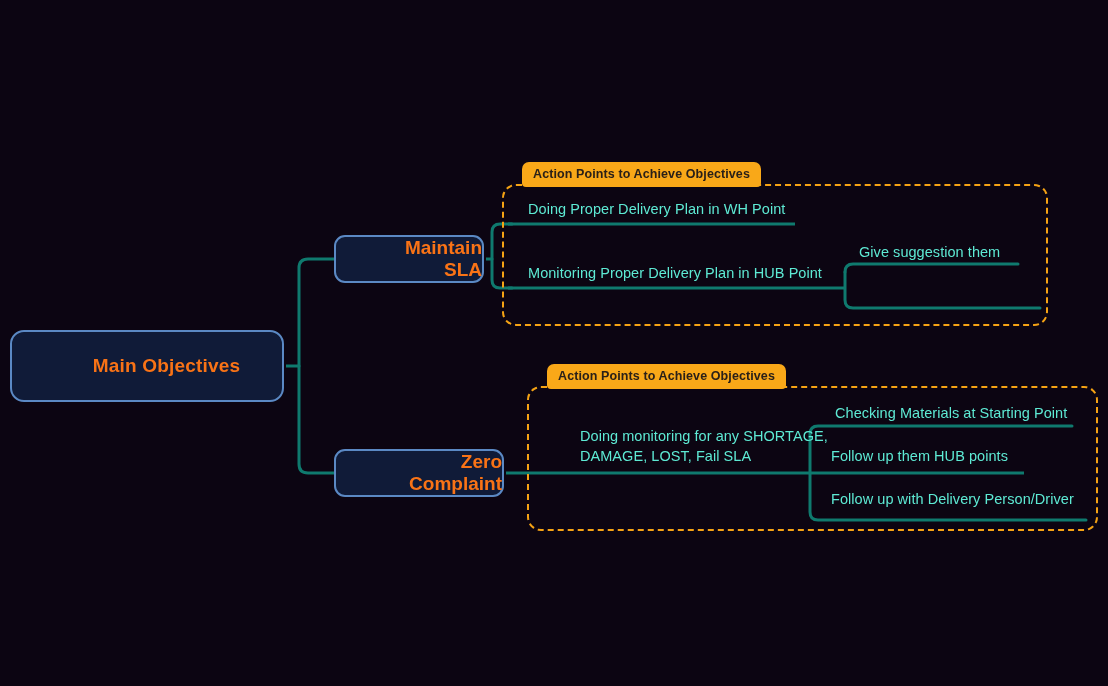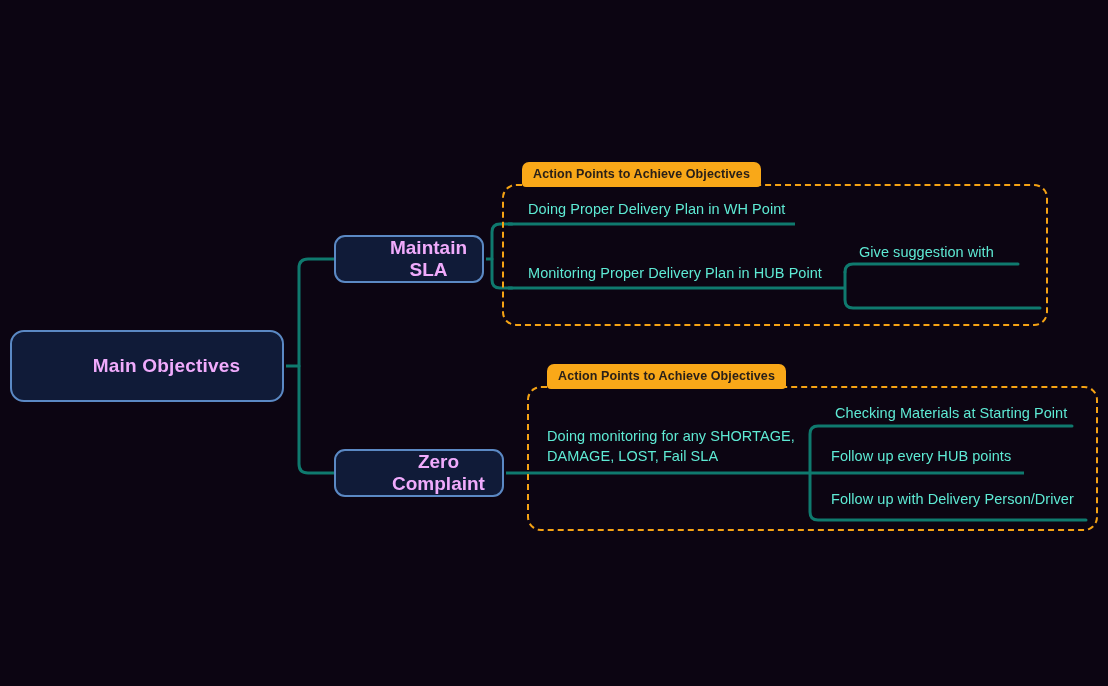--- a/index.html
+++ b/index.html
@@ -30,25 +30,25 @@
     pointer-events: none;
   }
 
   
   .node {
     position: absolute;
     box-sizing: border-box;
     background: #101b38;
     border: 2px solid #5b89c4;
     border-radius: 12px;
-    color: #f0abfc;
+    color: #f97316;
     display: flex;
     align-items: center;
     justify-content: center;
-    text-align: center;
+    text-align: right;
     padding-left: 39px;
   }
   .node-root {
     left: 10px;
     top: 330px;
     width: 274px;
     height: 72px;
     border-radius: 14px;
     font-size: 19px;
     font-weight: bold;
@@ -103,21 +103,21 @@
     font-size: 14.5px;
     line-height: 1.35;
     white-space: pre;
     letter-spacing: 0.05px;
   }
   .t-g1-m1 { left: 528px; top: 200px; }
   .t-g1-m2 { left: 528px; top: 264px; }
   .t-g1-s1 { left: 859px; top: 243px; }
   .t-g1-s2 { left: 859px; top: 286px; }
 
-  .t-g2-m1 { left: 547px; top: 427px; }
+  .t-g2-m1 { left: 580px; top: 427px; }
   .t-g2-s1 { left: 835px; top: 404px; }
   .t-g2-s2 { left: 831px; top: 447px; }
   .t-g2-s3 { left: 831px; top: 490px; }
 </style>
 </head>
 <body>
 
 <div id="canvas">
 
   <svg id="svg-layer" viewBox="0 0 1108 686" xmlns="http://www.w3.org/2000/svg">
@@ -152,21 +152,21 @@
   <div class="group-tab tab-2">Action Points to Achieve Objectives</div>
 
   <div class="node node-root">Main Objectives</div>
 
   <div class="node node-branch node-sla">Maintain SLA</div>
 
   <div class="node node-branch node-zero">Zero Complaint</div>
 
   <div class="topic t-g1-m1">Doing Proper Delivery Plan in WH Point</div>
   <div class="topic t-g1-m2">Monitoring Proper Delivery Plan in HUB Point</div>
-  <div class="topic t-g1-s1">Give suggestion with</div>
+  <div class="topic t-g1-s1">Give suggestion them</div>
 
   <div class="topic t-g2-m1">Doing monitoring for any SHORTAGE,
 DAMAGE, LOST, Fail SLA</div>
   <div class="topic t-g2-s1">Checking Materials at Starting Point</div>
-  <div class="topic t-g2-s2">Follow up every HUB points</div>
+  <div class="topic t-g2-s2">Follow up them HUB points</div>
   <div class="topic t-g2-s3">Follow up with Delivery Person/Driver</div>
 
 </div>
 
 </body></html>

